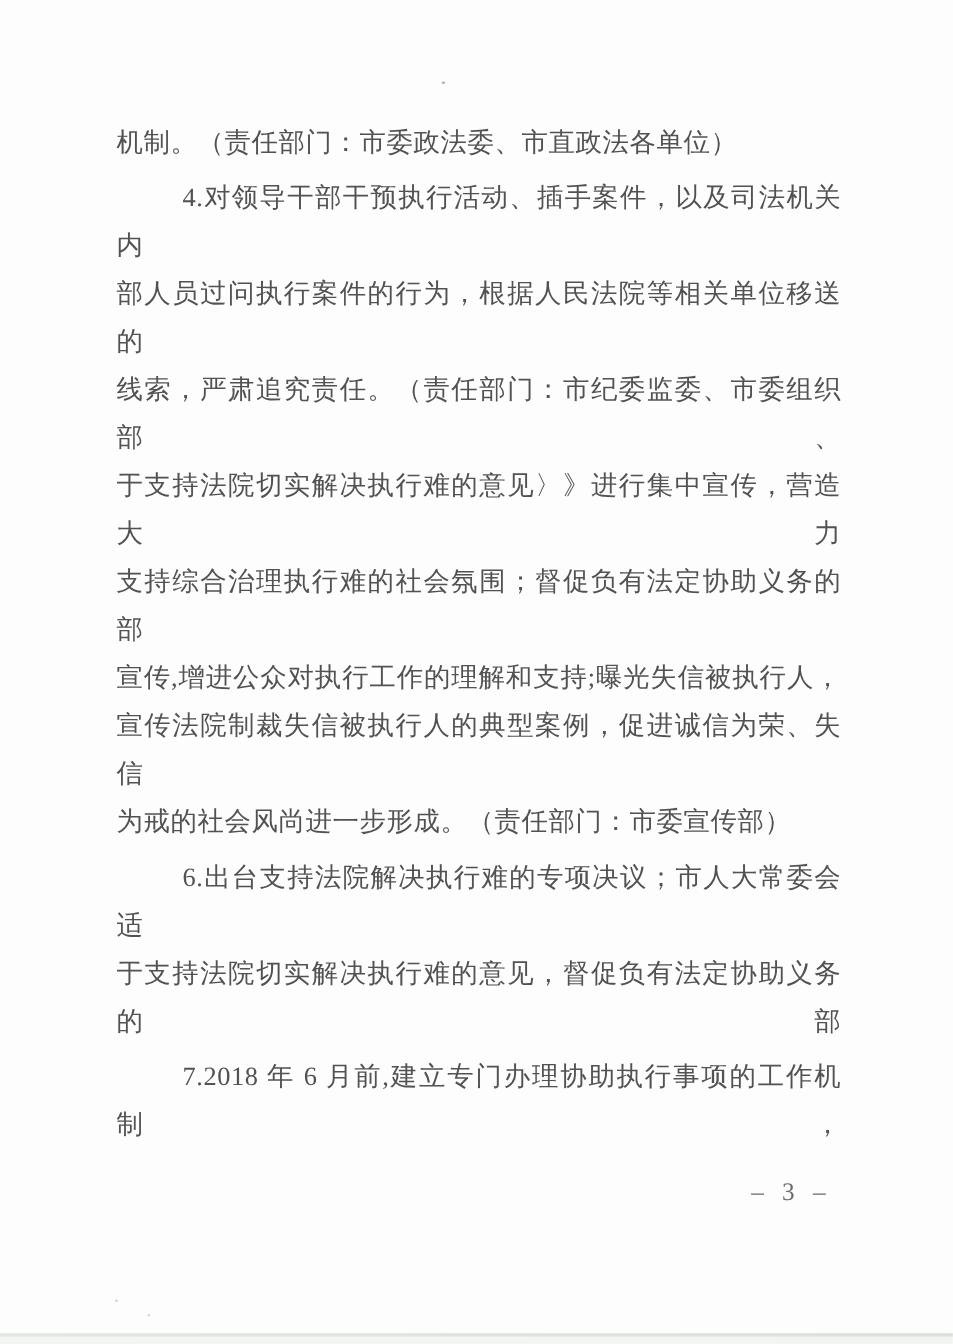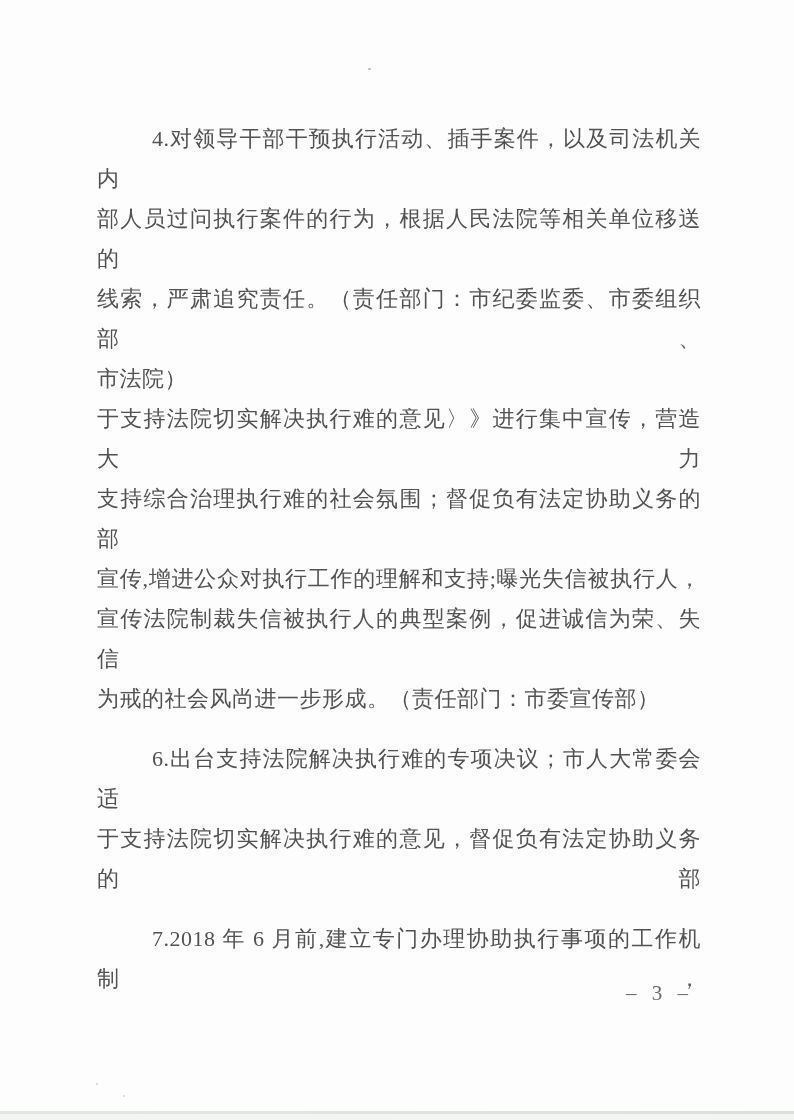--- a/index.html
+++ b/index.html
@@ -16,21 +16,21 @@
     position:absolute;left:97px;top:99px;width:604px;
     color:var(--ink,#525252);
     font-size:22px;line-height:40px;
     letter-spacing:0.5px;
   }
   .line{
     text-align:justify;
     text-align-last:justify;
     text-justify:inter-character;
   }
-  .line.start{ text-indent:55px; margin-top:20px; }
+  .line.start{ text-indent:55px; margin-top:6px; }
   .line.end{ text-align:left; text-align-last:left; }
   .page-number{
     position:absolute;top:981px;right:104px;
     font-size:21px;color:#6b6b6b;
     letter-spacing:2px;word-spacing:6px;
     font-family:"Liberation Serif","DejaVu Serif",serif;
   }
   
   .scan-edge-shadow{
     position:absolute;left:0;top:1111px;width:794px;height:3px;
@@ -44,24 +44,24 @@
   .speck-a{left:368px;top:68px;width:3px;height:2px;background:#b5b5b5;}
   .speck-b{left:96px;top:1083px;width:2px;height:2px;background:#cbcfcb;}
   .speck-c{left:123px;top:1095px;width:2px;height:2px;background:#d4d6d4;}
 </style>
 </head>
 <body>
 
 <div class="page">
 
   <main class="text-block" id="text-block">
+      <div class="line end">机制。（责任部门：市委政法委、市直政法各单位）</div>
       <div class="line start">4.对领导干部干预执行活动、插手案件，以及司法机关内</div>
       <div class="line body">部人员过问执行案件的行为，根据人民法院等相关单位移送的</div>
       <div class="line body">线索，严肃追究责任。（责任部门：市纪委监委、市委组织部、</div>
-      <div class="line end">市法院）</div>
       <div class="line body">于支持法院切实解决执行难的意见〉》进行集中宣传，营造大力</div>
       <div class="line body">支持综合治理执行难的社会氛围；督促负有法定协助义务的部</div>
       <div class="line body">宣传,增进公众对执行工作的理解和支持;曝光失信被执行人，</div>
       <div class="line body">宣传法院制裁失信被执行人的典型案例，促进诚信为荣、失信</div>
       <div class="line end">为戒的社会风尚进一步形成。（责任部门：市委宣传部）</div>
       <div class="line start">6.出台支持法院解决执行难的专项决议；市人大常委会适</div>
       <div class="line body">于支持法院切实解决执行难的意见，督促负有法定协助义务的部</div>
       <div class="line start">7.2018 年 6 月前,建立专门办理协助执行事项的工作机制，</div>
     </main>
 

